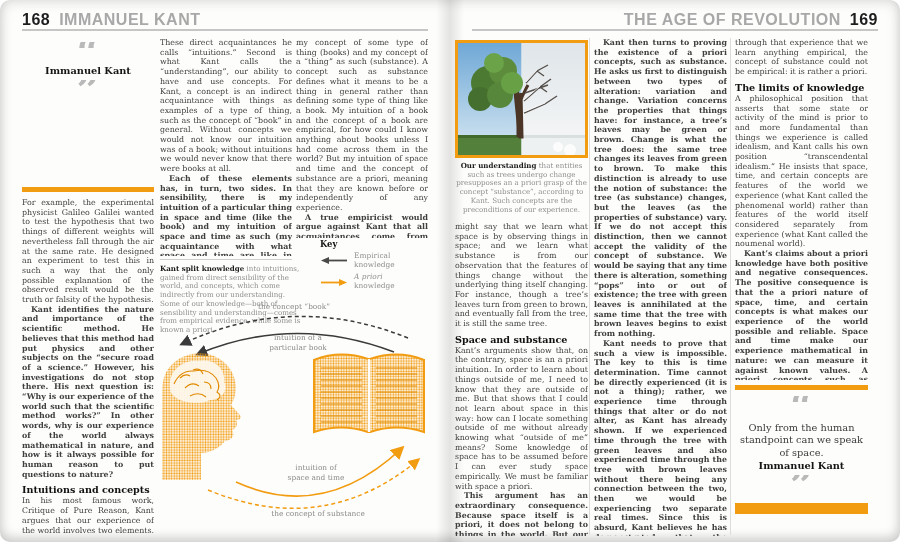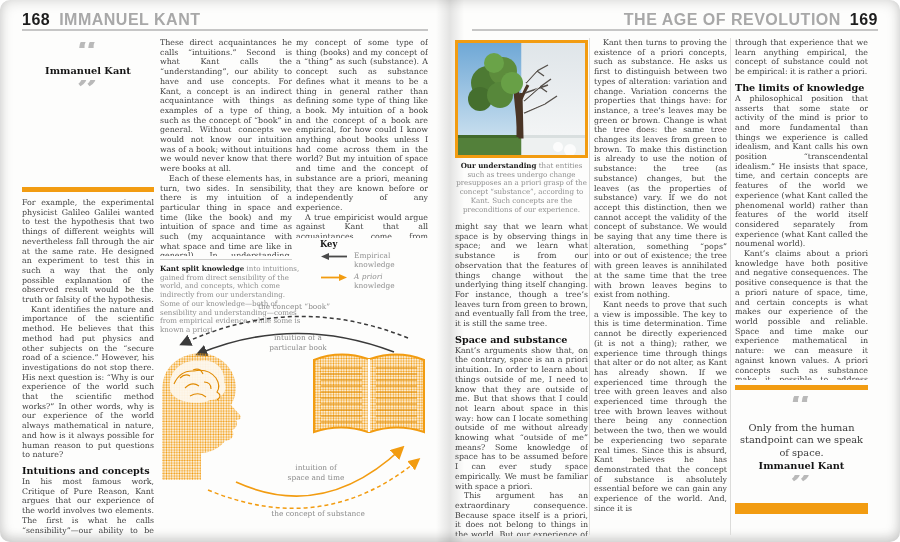--- a/index.html
+++ b/index.html
@@ -12,37 +12,37 @@
   .fold{position:absolute;left:436px;top:0;width:28px;height:542px;
     background:linear-gradient(90deg,rgba(0,0,0,0) 0%,rgba(0,0,0,0.10) 50%,rgba(0,0,0,0) 100%);pointer-events:none;}
   
   .hdr{position:absolute;top:11px;font-family:"Liberation Sans",sans-serif;font-weight:bold;font-size:16px;letter-spacing:0.5px;}
   .hdr .num{color:#1d1d1d;}
   .hdr .ttl{color:#a8a8a8;margin:0 4px;}
   .hdr-rule{position:absolute;top:29px;height:1.6px;background:#c6c6c6;}
   
   .col{position:absolute;overflow:hidden;text-align:justify;font-size:7.9px;line-height:9.7px;}
   .col p{margin:0;}
-  .col p.ind{text-indent:9px;}
+  .col p.ind{text-indent:9px;font-weight:bold;}
   .col h3{margin:5px 0 1px 0;font-size:9.6px;line-height:11px;color:#111;text-align:left;}
   .obar{position:absolute;background:#F29C11;}
   .vrule{position:absolute;width:1px;background:#dcdcda;}
   .hrule{position:absolute;height:1px;background:#cfcfcd;}
   
   .pq{position:absolute;text-align:center;}
   .pq .qm{font-family:"DejaVu Serif",serif;font-weight:bold;color:#b9b9b9;font-size:40px;line-height:20px;height:22px;overflow:hidden;}
   .pq .qm.close{margin-top:4px;}
   .pq .qt{margin:4px 0 0 0;font-size:9.8px;line-height:12.3px;color:#3c3c3c;}
   .pq .qa{margin:1px 0 0 0;font-size:9.8px;font-weight:bold;color:#151515;}
   
   .cap{font-size:7.1px;line-height:8.7px;color:#8f8f8f;text-align:left;}
   .cap .lead{font-weight:bold;color:#1c1c1c;}
   .key{position:absolute;font-size:7.4px;line-height:8.8px;color:#8f8f8f;}
   .key .kt{font-weight:bold;color:#111;font-size:8.4px;margin-bottom:3px;}
-  .key .krow{display:flex;margin-bottom:4px;}
+  .key .krow{display:flex;align-items:center;margin-bottom:4px;}
   .key .krow svg{flex:0 0 auto;margin-right:6px;}
   
   .photo{position:absolute;left:455px;top:40px;width:127px;height:112px;border:3px solid #F29C11;background:#dfe7ec;}
   .caption{position:absolute;left:455px;top:162px;width:133px;font-size:7.1px;line-height:8.7px;color:#8f8f8f;text-align:center;}
   .caption .lead{font-weight:bold;color:#1c1c1c;}
   .dlabel{font-size:7.4px;fill:#8a8a8a;font-family:"DejaVu Serif",serif;}
 </style>
 </head>
 <body>
 

